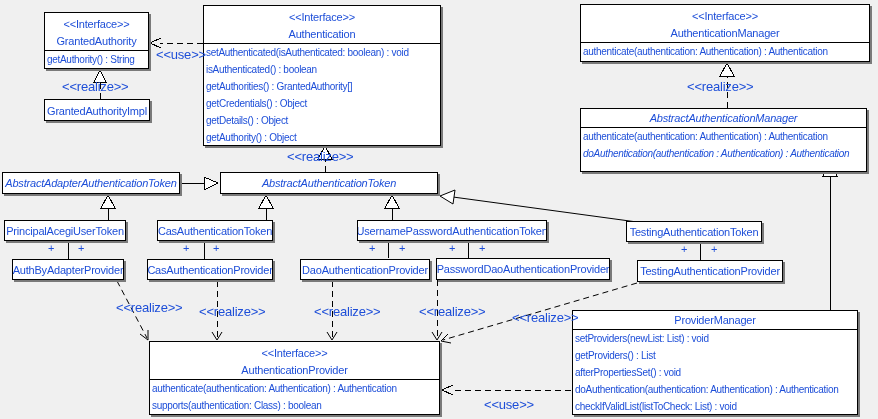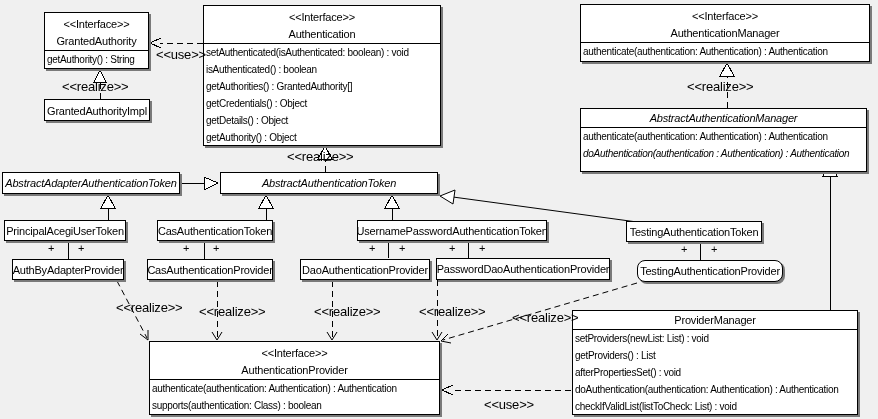--- a/index.html
+++ b/index.html
@@ -1,18 +1,18 @@
 <!DOCTYPE html>
 <html><head>
 <meta charset="utf-8">
 <style>
   html,body{margin:0;padding:0;background:#f0f0f0;}
   .canvas{
     position:relative;width:878px;height:419px;background:#f0f0f0;
-    font-family:"Liberation Sans",sans-serif;color:#000000;overflow:hidden;
+    font-family:"Liberation Sans",sans-serif;color:#1d4ed8;overflow:hidden;
   }
   svg.edges{position:absolute;left:0;top:0;width:878px;height:419px;}
   .uml-box{
     position:absolute;background:#fff;border:1px solid #000;
     box-shadow:2px 2px 0 #7a7a7a;overflow:hidden;white-space:nowrap;
     box-sizing:border-box;
   }
   .title{text-align:center;padding-top:3px;}
   .stereo{font-size:11px;line-height:17px;letter-spacing:-0.2px;}
   .cname{font-size:11px;line-height:17px;letter-spacing:-0.2px;}
@@ -203,21 +203,21 @@
   </div>
 
   <div class="uml-box one-line" style="left:300px;top:259px;width:130px;height:21px;">
     <div class="cname">DaoAuthenticationProvider</div>
   </div>
 
   <div class="uml-box one-line" style="left:436px;top:258px;width:174px;height:22px;">
     <div class="cname">PasswordDaoAuthenticationProvider</div>
   </div>
 
-  <div class="uml-box one-line" style="left:637px;top:260px;width:146px;height:22px;border-radius:8px;">
+  <div class="uml-box one-line" style="left:637px;top:260px;width:146px;height:22px;">
     <div class="cname">TestingAuthenticationProvider</div>
   </div>
 
   <div class="uml-box" style="left:149px;top:341px;width:291px;height:74px;">
     <div class="title">
       <div class="stereo">&lt;&lt;Interface&gt;&gt;</div>
       <div class="cname">AuthenticationProvider</div>
     </div>
     <div class="sep"></div>
     <div class="m">authenticate(authentication: Authentication) : Authentication</div>

